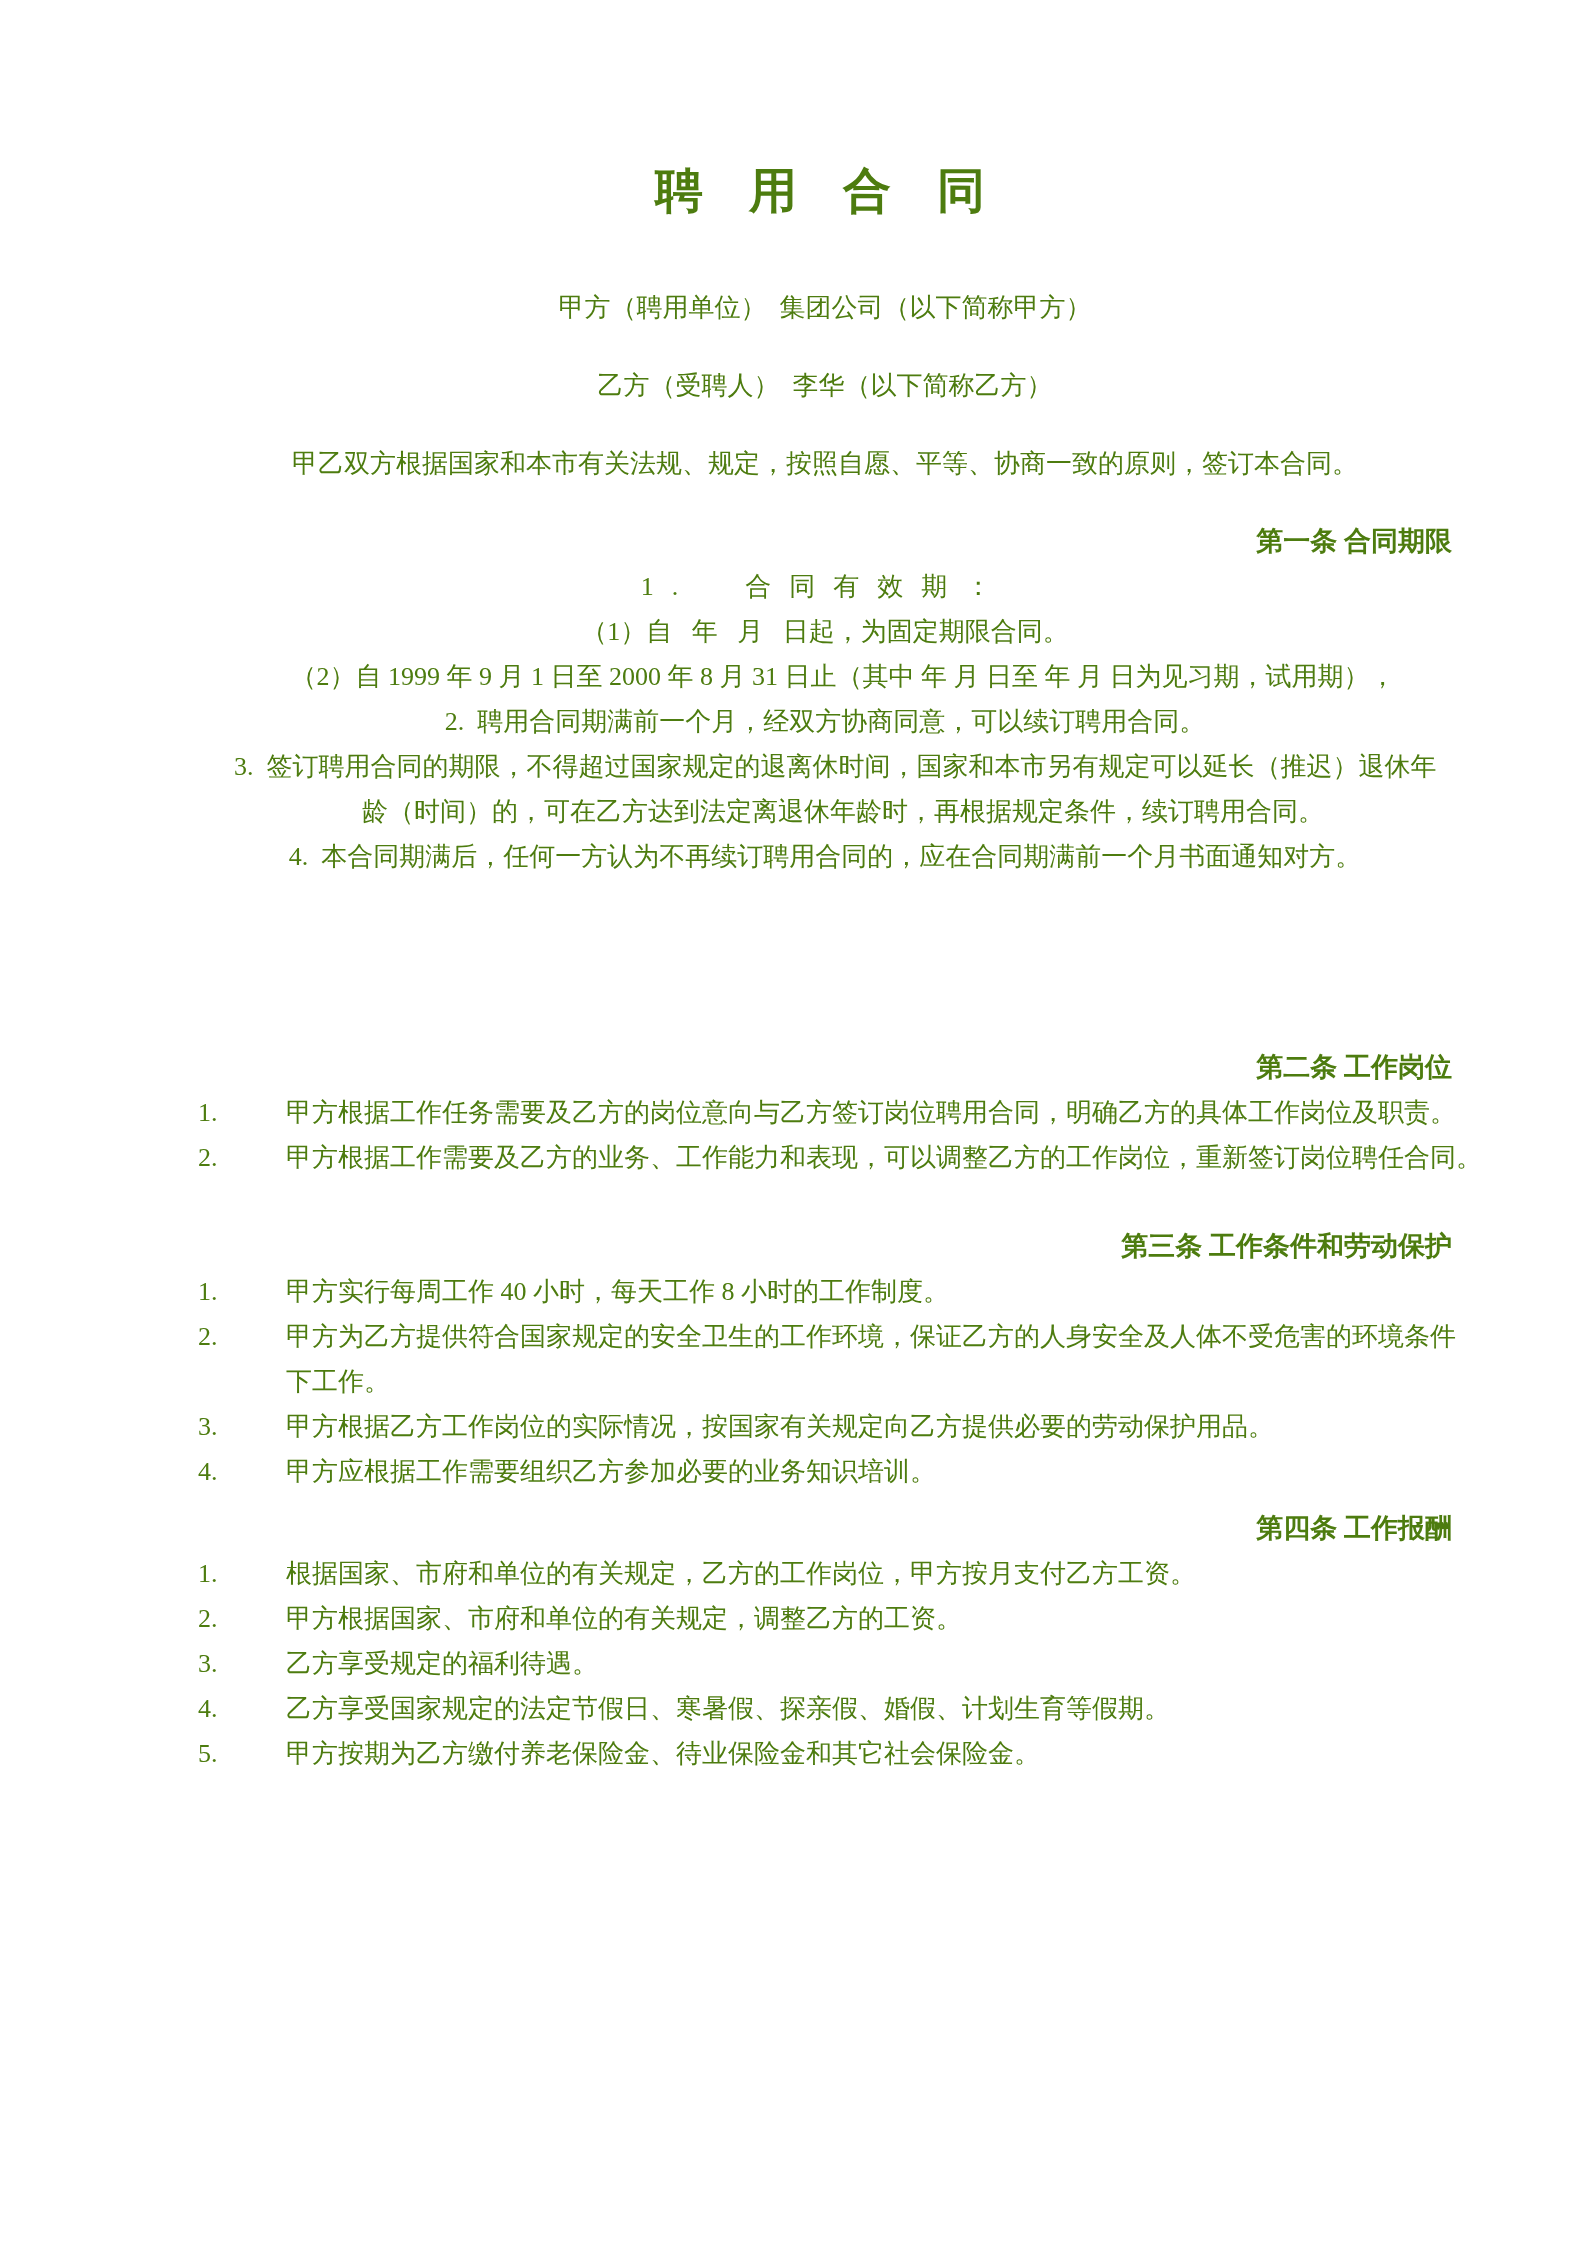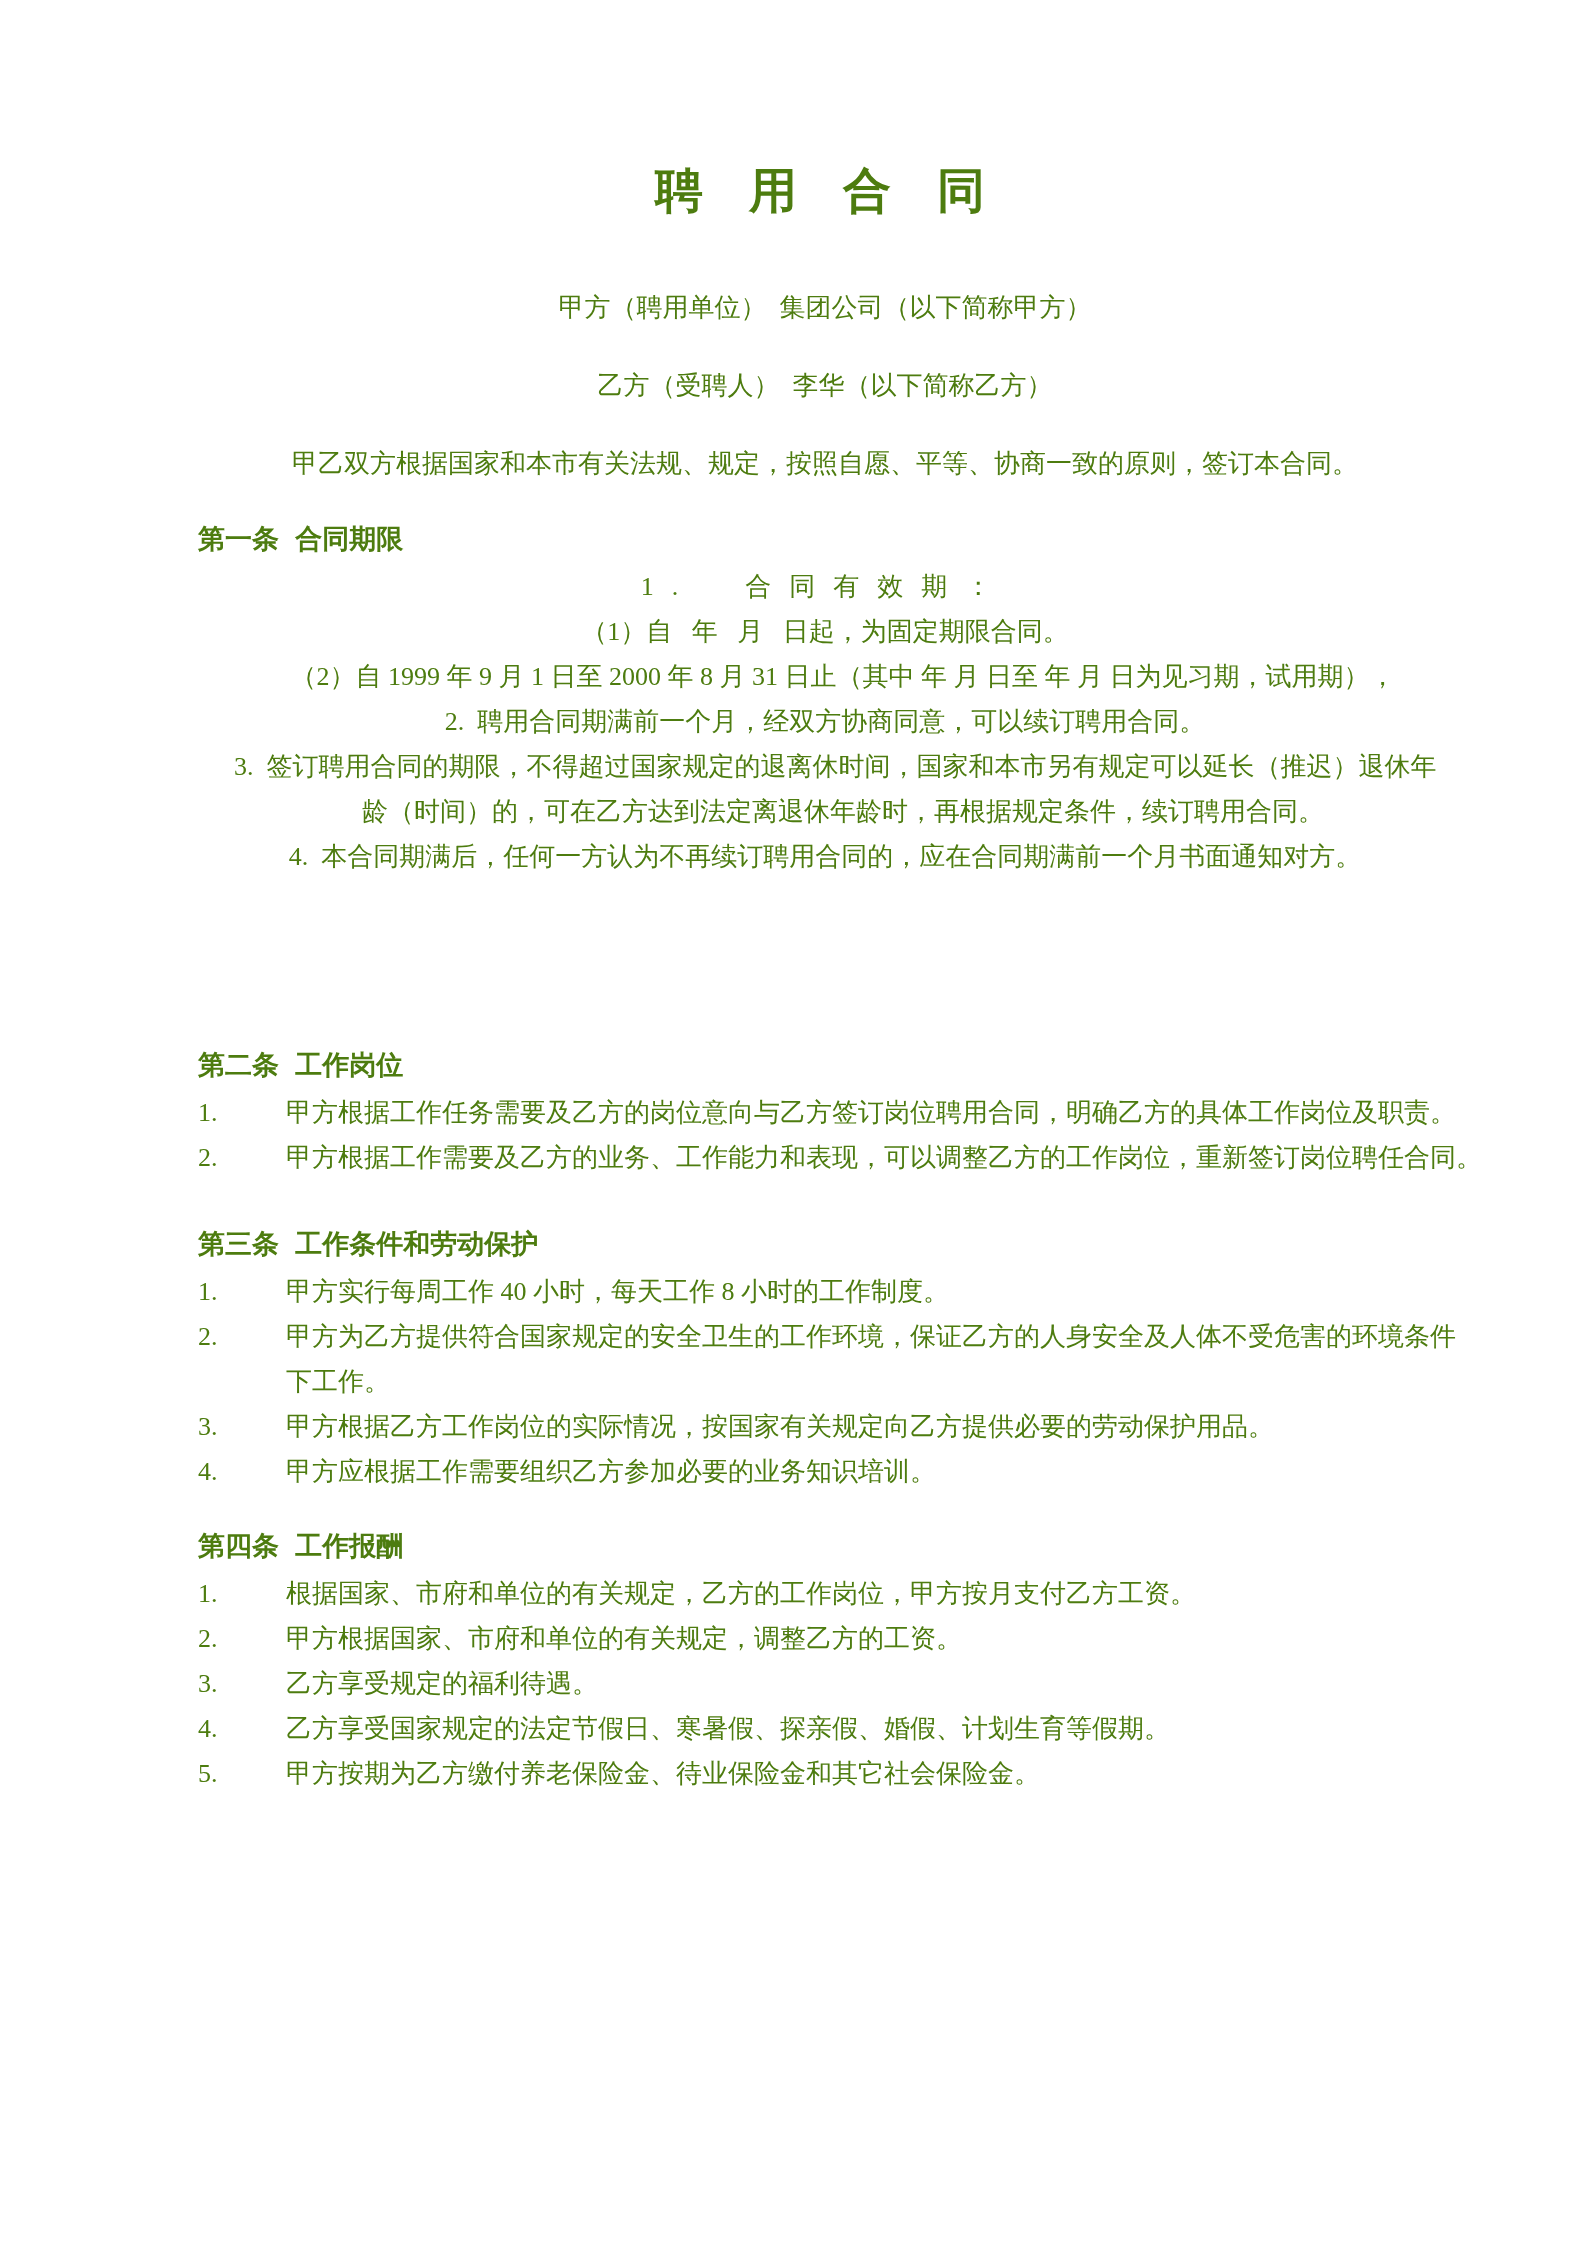--- a/index.html
+++ b/index.html
@@ -32,29 +32,28 @@
   }
   .line { white-space: pre; }
   .center { text-align: center; }
   .left { text-align: left; }
   .spread { letter-spacing: 18px; }
   .sec-heading {
     margin: 0;
     font-size: 27px;
     font-weight: bold;
     line-height: 45px;
-    text-align: left;
+    text-align: right;
     white-space: pre;
-    font-family: Liberation Mono, monospace;
   }
   .mt65  { margin-top: 65px; }
   .mt44  { margin-top: 44px; }
   .mt33  { margin-top: 33px; }
   .mt30  { margin-top: 30px; }
-  .mt24  { margin-top: 32px; }
+  .mt24  { margin-top: 12px; }
   .mt166 { margin-top: 166px; }
   .clause { margin: 0; }
   .list-item {
     display: flex;
     margin: 0;
   }
   .list-item .num {
     flex: 0 0 52px;
     white-space: pre;
   }

